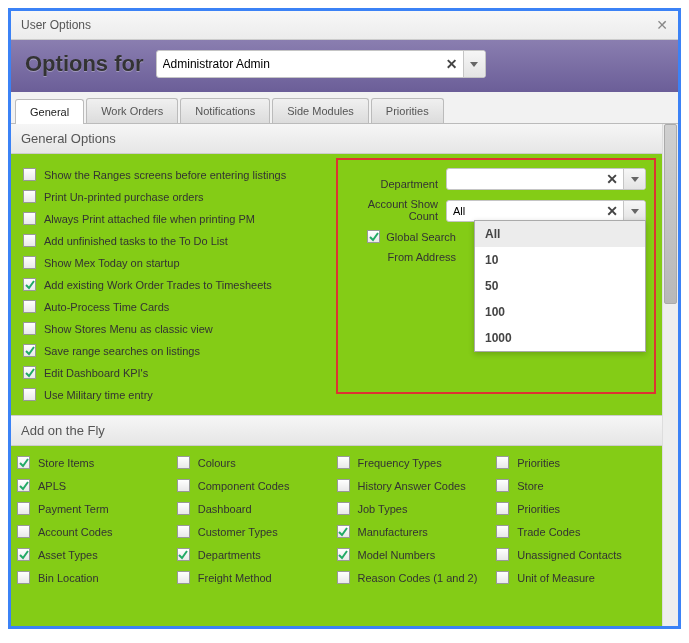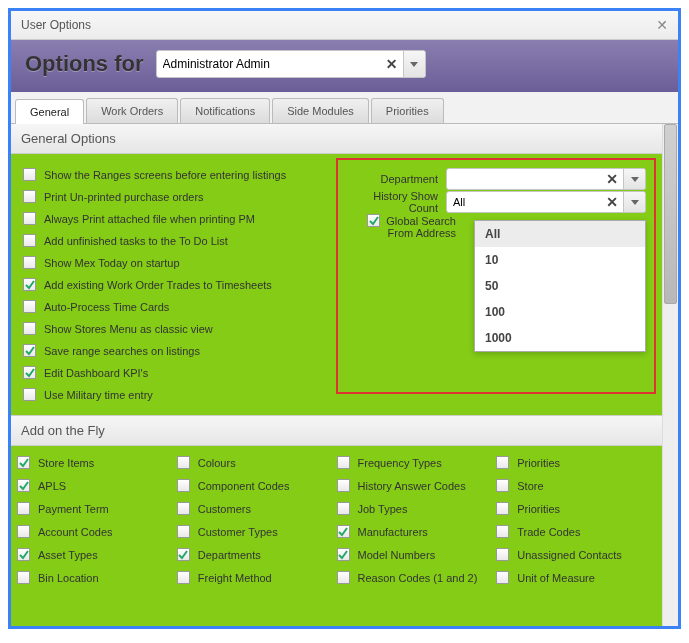--- a/index.html
+++ b/index.html
@@ -3,42 +3,42 @@
 <meta charset="utf-8">
 <style>
   * { box-sizing: border-box; margin: 0; padding: 0; }
   body { font-family: Verdana, Arial, sans-serif; font-size: 11px; color: #333; background: #fff; padding: 8px; }
   .window { width: 673px; border: 3px solid #3b82f6; background: #84cc16; }
   .titlebar { display: flex; justify-content: space-between; align-items: center; padding: 6px 10px; background: linear-gradient(#f7f7f7,#ececec); border-bottom: 1px solid #ccc; color: #555; font-size: 12px; }
   .close-x { font-size: 14px; color: #888; cursor: pointer; }
   .purple-bar { background: linear-gradient(#8a7eb0,#6b5e98); padding: 10px 14px 14px 14px; display: flex; align-items: center; gap: 8px; }
   .purple-bar .big-label { font-size: 22px; font-weight: bold; color: #333; text-shadow: 0 1px 0 rgba(255,255,255,0.3); margin-right: 4px;}
   .combo { display: flex; align-items: center; border: 1px solid #c5c5c5; border-radius: 3px; background: #fff; height: 28px; overflow: hidden; }
-  .combo.big { width: 270px; }
+  .combo.big { width: 330px; }
   .combo input { border: none; outline: none; font-size: 12px; padding: 0 6px; flex: 1; background: transparent; font-family: inherit; }
   .combo .xbtn { width: 22px; text-align: center; font-weight: bold; color: #444; cursor: pointer; font-size: 14px; }
   .combo .arrow { width: 22px; height: 100%; border-left: 1px solid #c5c5c5; display: flex; align-items: center; justify-content: center; background: linear-gradient(#f6f6f6,#e4e4e4); cursor: pointer; }
   .tri { width: 0; height: 0; border-left: 4px solid transparent; border-right: 4px solid transparent; border-top: 5px solid #666; }
   .tabs { display: flex; border-bottom: 1px solid #bbb; background: #f2f2f2; padding-top: 6px; padding-left: 4px; align-items: center; }
   .tab { padding: 6px 14px; border: 1px solid #bbb; border-bottom: none; margin-right: 2px; background: linear-gradient(#f0f0f0,#dcdcdc); color: #555; font-size: 11px; cursor: pointer; border-top-left-radius: 3px; border-top-right-radius: 3px; }
   .tab.active { background: #fff; color: #222; position: relative; top: 1px; }
   .content { position: relative; display: flex; height: 502px; }
   .content-inner { flex: 1; overflow: hidden; }
   .scrollbar { width: 16px; background: #eee; border-left: 1px solid #ddd; position: relative; }
   .scroll-thumb { position: absolute; top: 0; left: 1px; right: 1px; height: 180px; background: linear-gradient(#d0d0d0,#b8b8b8); border: 1px solid #aaa; border-radius: 2px; }
   .section-header { background: linear-gradient(#f6f6f6,#e6e6e6); border-bottom: 1px solid #ccc; padding: 7px 10px; color: #555; font-size: 13px; }
   .general-body { position: relative; padding: 10px 6px 10px 6px; }
   .chk-list { display: flex; flex-direction: column; gap: 9px; padding: 4px 6px; width: 340px; }
   .chk { display: flex; align-items: center; gap: 8px; cursor: pointer; }
   .box { width: 13px; height: 13px; border: 1px solid #999; background: linear-gradient(#fff,#e9e9e9); display: flex; align-items: center; justify-content: center; flex-shrink:0;}
   .box svg { display: none; }
   .chk.checked .box svg { display: block; }
   .chk .lbl { color: #333; }
   .right-panel { position: absolute; top: 4px; right: 6px; width: 320px; height: 236px; border: 2px solid #d33; padding: 8px 8px; }
-  .row { display: flex; align-items: center; }
+  .row { display: flex; align-items: flex-end; margin-bottom: 8px; }
   .row .rlabel { width: 118px; text-align: right; padding-right: 8px; color: #333; }
   .row .rfield { flex: 1; }
   .row .combo { height: 22px; width: 100%; }
   .row .combo input { font-size: 11px; }
   .dropdown-list { position: absolute; top: 60px; left: 136px; right: 8px; border: 1px solid #aaa; background: #fff; box-shadow: 0 2px 6px rgba(0,0,0,0.2); z-index: 5; }
   .dd-item { padding: 6px 10px; font-weight: bold; color: #444; cursor: pointer; font-size:12px;}
   .dd-item.hover { background: #ececec; }
 
   .fly-body { padding: 10px 6px 14px 6px; }
   .fly-grid { display: flex; }
@@ -144,21 +144,21 @@
               <div class="combo">
                 <input type="text" value="" style="">
                 <span class="xbtn">✕</span>
                 <span class="arrow">
                     <span class="tri"></span>
                   </span>
               </div>
             </div>
           </div>
           <div class="row">
-            <span class="rlabel">History Show Count</span>
+            <span class="rlabel">Account Show Count</span>
             <div class="rfield">
               <div class="combo">
                 <input type="text" value="All" style="">
                 <span class="xbtn">✕</span>
                 <span class="arrow">
                     <span class="tri"></span>
                   </span>
               </div>
             </div>
           </div>
@@ -235,21 +235,21 @@
               <div class="chk">
                 <span class="box"></span>
                 <span class="lbl">Colours</span>
               </div>
               <div class="chk">
                 <span class="box"></span>
                 <span class="lbl">Component Codes</span>
               </div>
               <div class="chk">
                 <span class="box"></span>
-                <span class="lbl">Customers</span>
+                <span class="lbl">Dashboard</span>
               </div>
               <div class="chk">
                 <span class="box"></span>
                 <span class="lbl">Customer Types</span>
               </div>
               <div class="chk checked">
                 <span class="box">
                   <svg width="10" height="10" viewBox="0 0 10 10">
                     <path d="M1 5 L4 8 L9 1" stroke="#2a6" stroke-width="2" fill="none"></path>
                   </svg>

